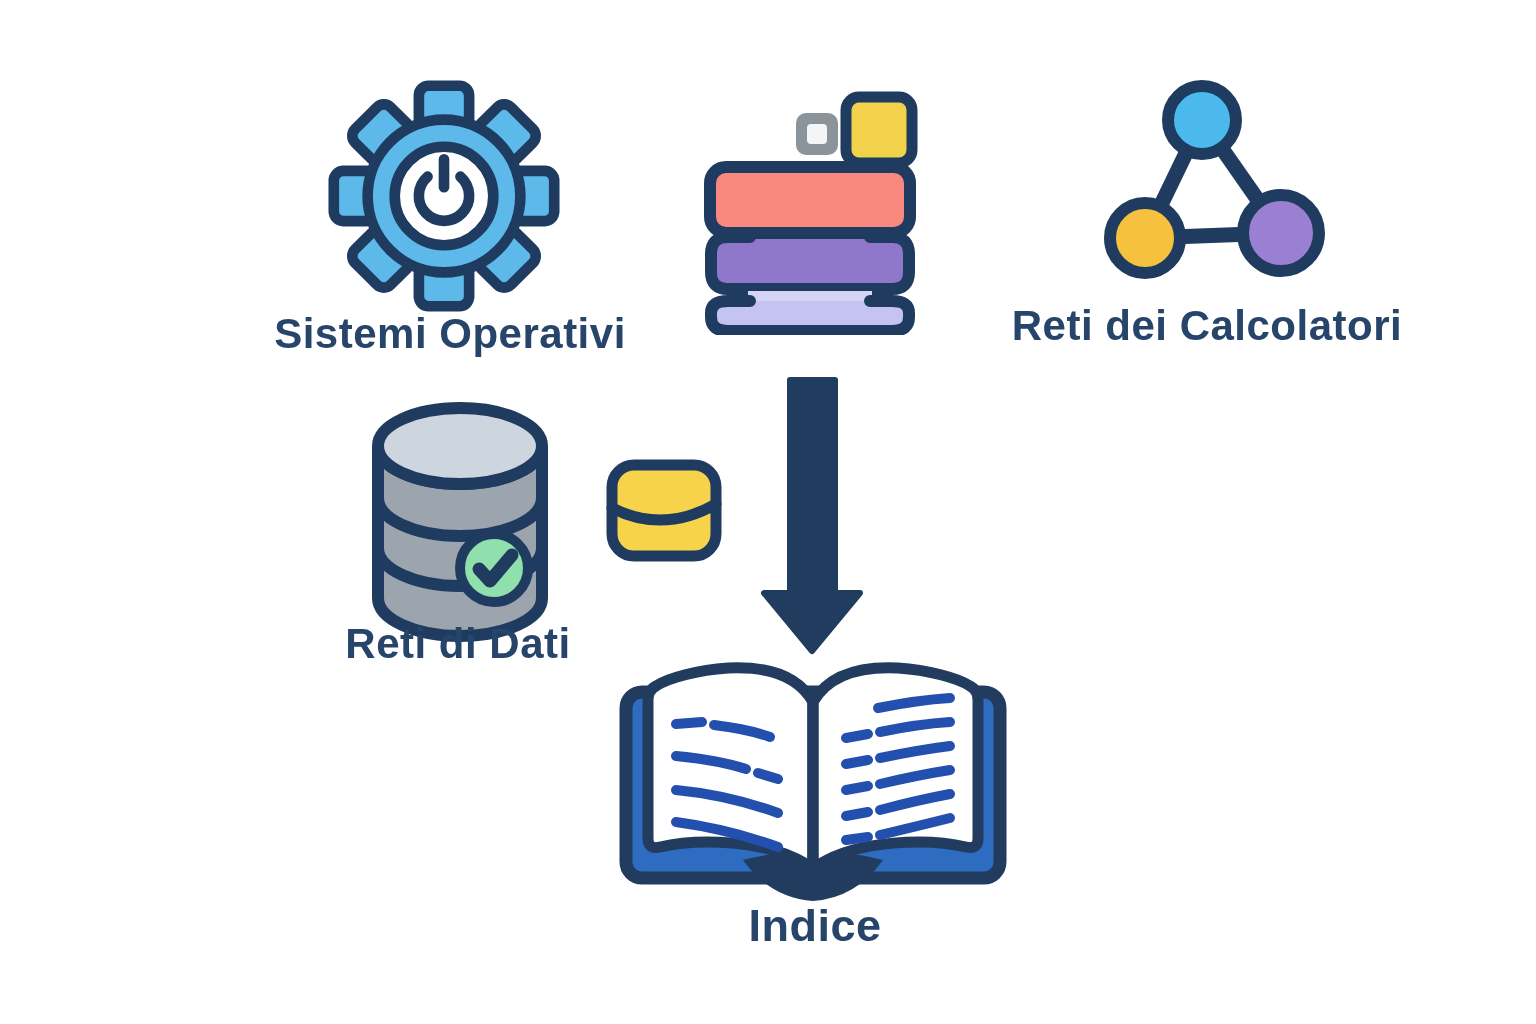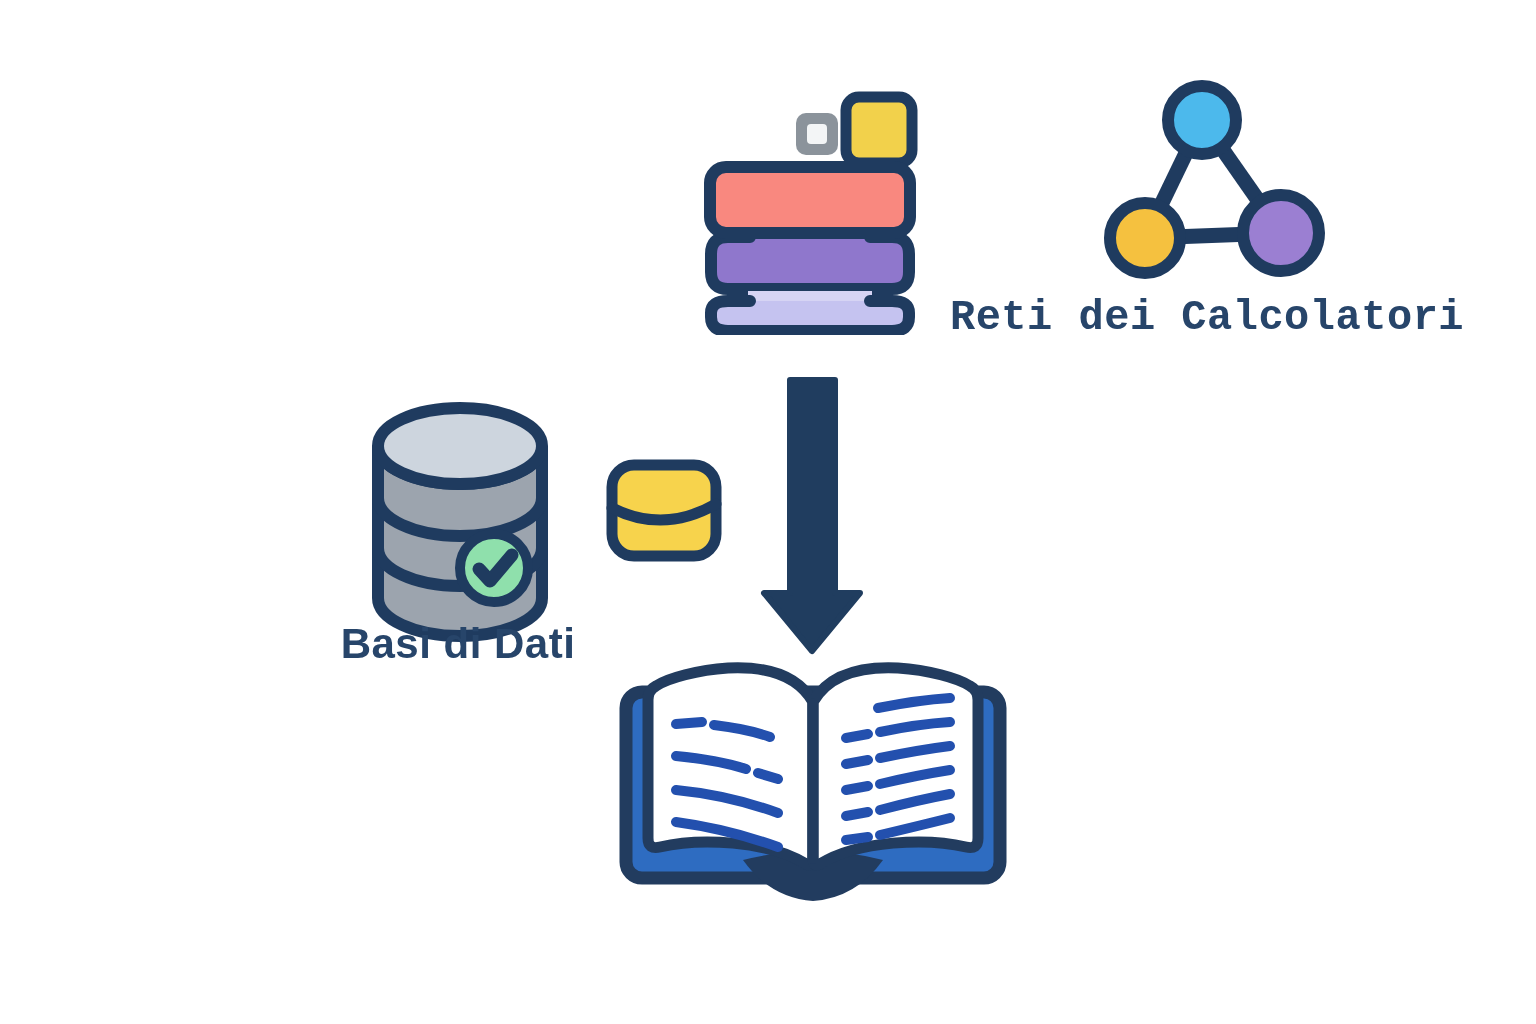--- a/index.html
+++ b/index.html
@@ -31,20 +31,41 @@
   }
   .lbl-lg { font-size: 42px; }
   .lbl-md { font-size: 40px; }
   .lbl-xl { font-size: 45px; }
 </style>
 </head>
 <body>
 
 <div id="canvas">
 
+  <div class="node" style="left:328px; top:80px; width:360px;">
+    <svg width="232" height="232" viewBox="-120 -120 240 240">
+      <g fill="#5CB9EA" stroke="#1F3B5F" stroke-width="11" stroke-linejoin="round">
+        <rect x="-26" y="-114" width="52" height="44" rx="10"></rect>
+        <rect x="-26" y="-114" width="52" height="44" rx="10" transform="rotate(45)"></rect>
+        <rect x="-26" y="-114" width="52" height="44" rx="10" transform="rotate(90)"></rect>
+        <rect x="-26" y="-114" width="52" height="44" rx="10" transform="rotate(135)"></rect>
+        <rect x="-26" y="-114" width="52" height="44" rx="10" transform="rotate(180)"></rect>
+        <rect x="-26" y="-114" width="52" height="44" rx="10" transform="rotate(225)"></rect>
+        <rect x="-26" y="-114" width="52" height="44" rx="10" transform="rotate(270)"></rect>
+        <rect x="-26" y="-114" width="52" height="44" rx="10" transform="rotate(315)"></rect>
+        <circle r="79"></circle>
+        <circle r="51" fill="#ffffff"></circle>
+      </g>
+      <g fill="none" stroke="#1F3B5F" stroke-width="11" stroke-linecap="round">
+        <path d="M -17 -20 A 26 26 0 1 0 17 -20"></path>
+        <line x1="0" y1="-38" x2="0" y2="-9"></line>
+      </g>
+    </svg>
+    <div class="node-label lbl-lg" style="left:122px; top:230px;">Sistemi Operativi</div>
+  </div>
 
   <div class="node" style="left:700px; top:85px;">
     <svg width="220" height="250" viewBox="0 0 220 250">
       <rect x="96" y="28" width="42" height="42" rx="10" fill="#8B939B"></rect>
       <rect x="107" y="39" width="20" height="20" rx="4" fill="#F3F5F6"></rect>
       <rect x="146" y="12" width="66" height="66" rx="13" fill="#F2D14B" stroke="#1F3B5F" stroke-width="11"></rect>
       <rect x="38" y="142" width="144" height="28" fill="#A78FE0"></rect>
       <path d="M 50 152 L 28 152 Q 11 152 11 169 L 11 187 Q 11 204 28 204 L 192 204 Q 209 204 209 187 L 209 169 Q 209 152 192 152 L 170 152" fill="#8F77CC" stroke="#1F3B5F" stroke-width="12" stroke-linecap="round" stroke-linejoin="round"></path>
       <rect x="48" y="206" width="124" height="24" fill="#D6D4F4"></rect>
       <path d="M 50 216 L 28 216 Q 11 216 11 228 L 11 232 Q 11 246 28 246 L 192 246 Q 209 246 209 232 L 209 228 Q 209 216 192 216 L 170 216" fill="#C5C3F0" stroke="#1F3B5F" stroke-width="12" stroke-linecap="round" stroke-linejoin="round"></path>
@@ -58,33 +79,33 @@
         <line x1="107" y1="50" x2="50" y2="168"></line>
         <line x1="107" y1="50" x2="186" y2="163"></line>
         <line x1="50" y1="168" x2="186" y2="163"></line>
       </g>
       <g stroke="#1F3B5F" stroke-width="12">
         <circle cx="107" cy="50" r="34" fill="#4CB9EC"></circle>
         <circle cx="50" cy="168" r="35" fill="#F5C13F"></circle>
         <circle cx="186" cy="163" r="38" fill="#9B7FD2"></circle>
       </g>
     </svg>
-    <div class="node-label lbl-lg" style="left:112px; top:224px;font-family:Liberation Mono, monospace;">Reti dei Calcolatori</div>
+    <div class="node-label lbl-lg" style="left:112px; top:232px;">Reti dei Calcolatori</div>
   </div>
 
   <div class="node" style="left:368px; top:398px; width:185px;">
     <svg width="185" height="255" viewBox="0 0 185 255">
       <path d="M 10 48 L 10 200 A 82 38 0 0 0 174 200 L 174 48 A 82 38 0 0 1 10 48 Z" fill="#9CA4AE" stroke="#1F3B5F" stroke-width="12"></path>
       <ellipse cx="92" cy="48" rx="82" ry="38" fill="#CDD5DE" stroke="#1F3B5F" stroke-width="12"></ellipse>
       <path d="M 10 100 A 82 38 0 0 0 174 100" fill="none" stroke="#1F3B5F" stroke-width="12"></path>
       <path d="M 10 150 A 82 38 0 0 0 174 150" fill="none" stroke="#1F3B5F" stroke-width="12"></path>
       <circle cx="126" cy="170" r="34" fill="#8FE0AC" stroke="#1F3B5F" stroke-width="10"></circle>
       <path d="M 111 171 L 122 183 L 144 157" fill="none" stroke="#1F3B5F" stroke-width="13" stroke-linecap="round" stroke-linejoin="round"></path>
     </svg>
-    <div class="node-label lbl-lg" style="left:90px; top:222px;">Basi di Dati</div>
+    <div class="node-label lbl-lg" style="left:90px; top:222px;">Reti di Dati</div>
   </div>
 
   <div class="node" style="left:605px; top:458px;">
     <svg width="118" height="105" viewBox="0 0 118 105">
       <rect x="7" y="7" width="104" height="91" rx="22" fill="#F7D34C" stroke="#1F3B5F" stroke-width="11"></rect>
       <path d="M 7 50 Q 59 76 111 46" fill="none" stroke="#1F3B5F" stroke-width="11" stroke-linecap="round"></path>
     </svg>
   </div>
 
   <div class="node" style="left:758px; top:375px;">
@@ -123,15 +144,16 @@
         <path d="M 228 122 L 250 118"></path>
           <path d="M 262 116 Q 300 108 332 104"></path>
         <path d="M 228 148 L 250 144"></path>
           <path d="M 262 142 Q 300 133 332 128"></path>
         <path d="M 228 174 L 250 170"></path>
           <path d="M 262 168 Q 300 158 332 152"></path>
         <path d="M 228 198 L 250 195"></path>
           <path d="M 262 193 Q 300 184 332 176"></path>
       </g>
     </svg>
+    <div class="node-label lbl-xl" style="left:197px; top:258px;">Indice</div>
   </div>
 
 </div>
 
 </body></html>

